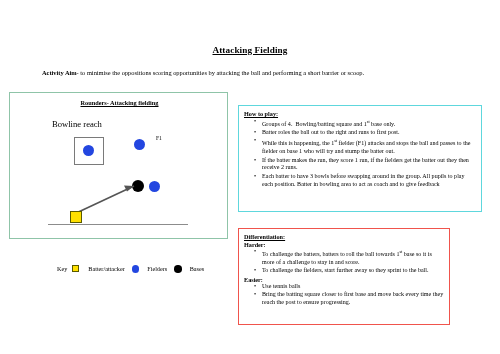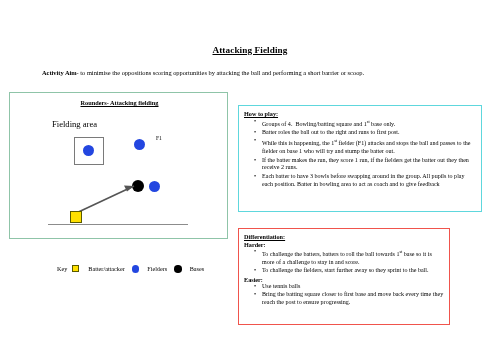--- a/index.html
+++ b/index.html
@@ -111,21 +111,21 @@
 <div class="page">
 
   <div class="doc-title">Attacking Fielding</div>
 
   <div class="activity-aim">
     <b>Activity Aim</b><span>- to minimise the oppositions scoring opportunities by attacking the ball and performing a short barrier or scoop.</span>
   </div>
 
   <div class="diagram-box">
     <div class="diagram-title">Rounders- Attacking fielding</div>
-    <div class="bowline-label">Fielding area</div>
+    <div class="bowline-label">Bowline reach</div>
 
     <div class="bowl-square"></div>
     <div class="dot dot-blue dot-bowler"></div>
 
     <div class="dot dot-blue dot-f1"></div>
     <div class="f1-label">F1</div>
 
     <div class="dot dot-black dot-base-black"></div>
     <div class="dot dot-blue dot-fielder2"></div>
 

